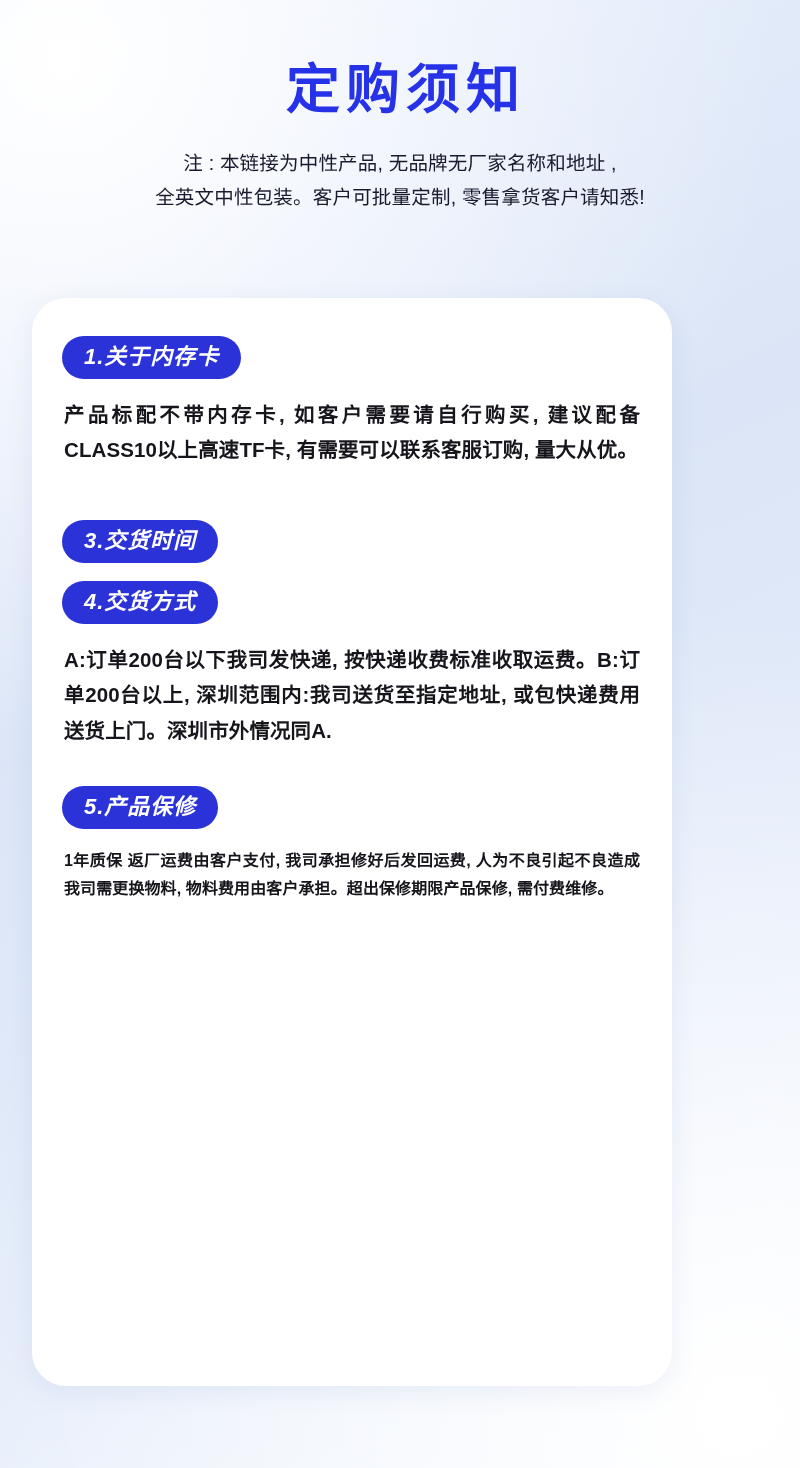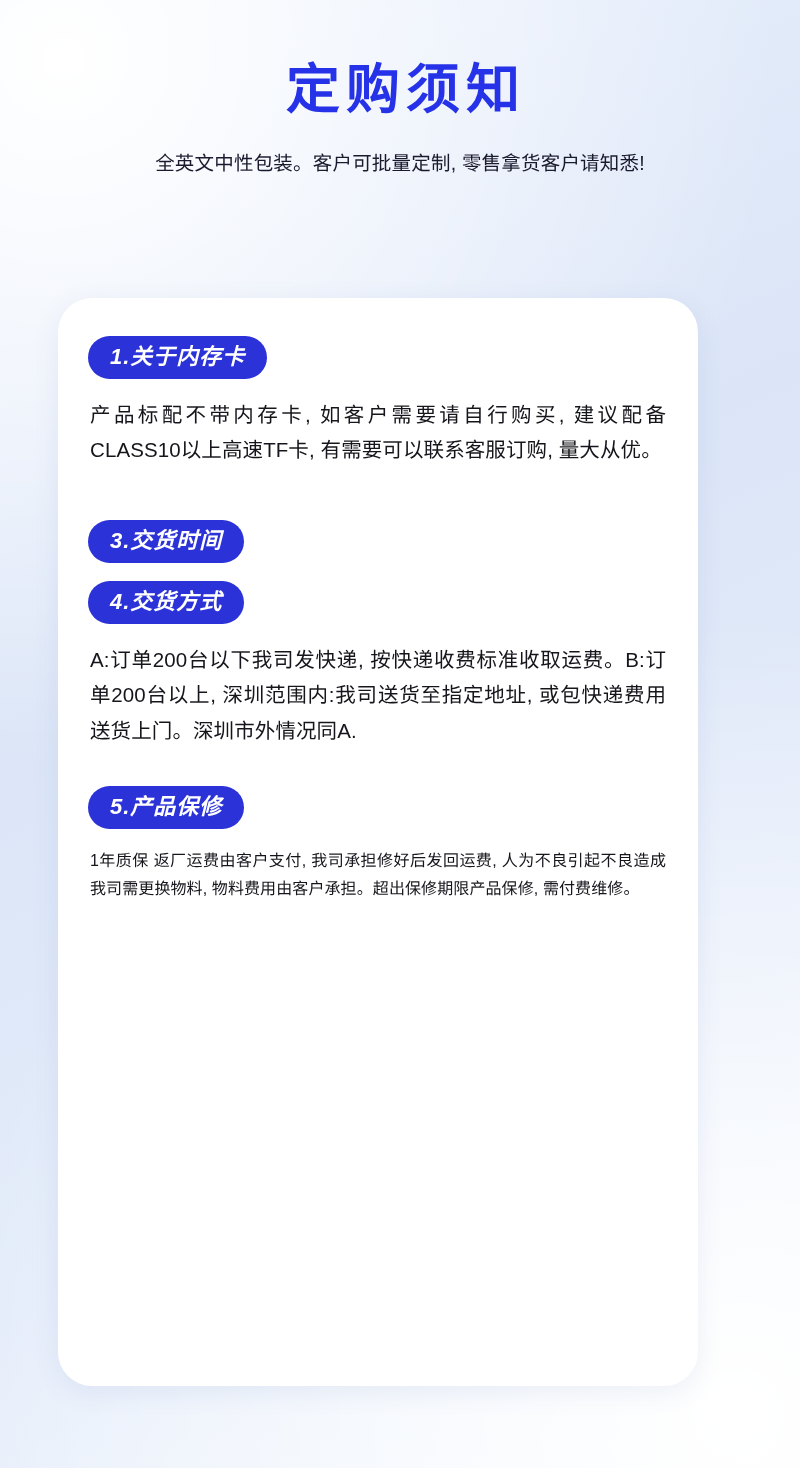--- a/index.html
+++ b/index.html
@@ -46,21 +46,21 @@
     color: #1a1a2e;
     line-height: 1.75;
     text-align: center;
     letter-spacing: 0.2px;
   }
   .subtitle span { display: block; }
 
   
   .card {
     position: absolute;
-    left: 58px;
+    left: 32px;
     top: 298px;
     width: 640px;
     height: 1088px;
     background: #ffffff;
     border-radius: 34px;
     box-sizing: border-box;
     padding: 34px 30px 30px 30px;
     box-shadow: 0 6px 26px rgba(80, 110, 180, 0.10);
   }
 
@@ -80,38 +80,40 @@
     white-space: nowrap;
   }
 
   .body-text {
     margin: 18px 2px 0 2px;
     font-size: 20.5px;
     line-height: 1.72;
     color: #15151c;
     letter-spacing: 0.1px;
     text-align: justify;
+    font-weight: bold;
   }
 
   .sec-1 { margin-top: 4px; }
   .sec-2 { margin-top: 36px; }
   .sec-3 { margin-top: 52px; }
   .sec-4 { margin-top: 18px; }
   .sec-5 { margin-top: 38px; }
 
   .sec-5 .body-text { font-size: 16px; }
 </style>
 </head>
 <body>
 
 <div class="page">
 
   <div class="header">
     <h1 class="main-title">定购须知</h1>
     <div class="subtitle">
+      <span>注 : 本链接为中性产品, 无品牌无厂家名称和地址 ,</span>
       <span>全英文中性包装。客户可批量定制, 零售拿货客户请知悉!</span>
     </div>
   </div>
 
   <div class="card">
 
     <div class="section sec-1">
       <div class="pill">1.关于内存卡</div>
       <p class="body-text">产品标配不带内存卡, 如客户需要请自行购买, 建议配备CLASS10以上高速TF卡, 有需要可以联系客服订购, 量大从优。</p>
     </div>

